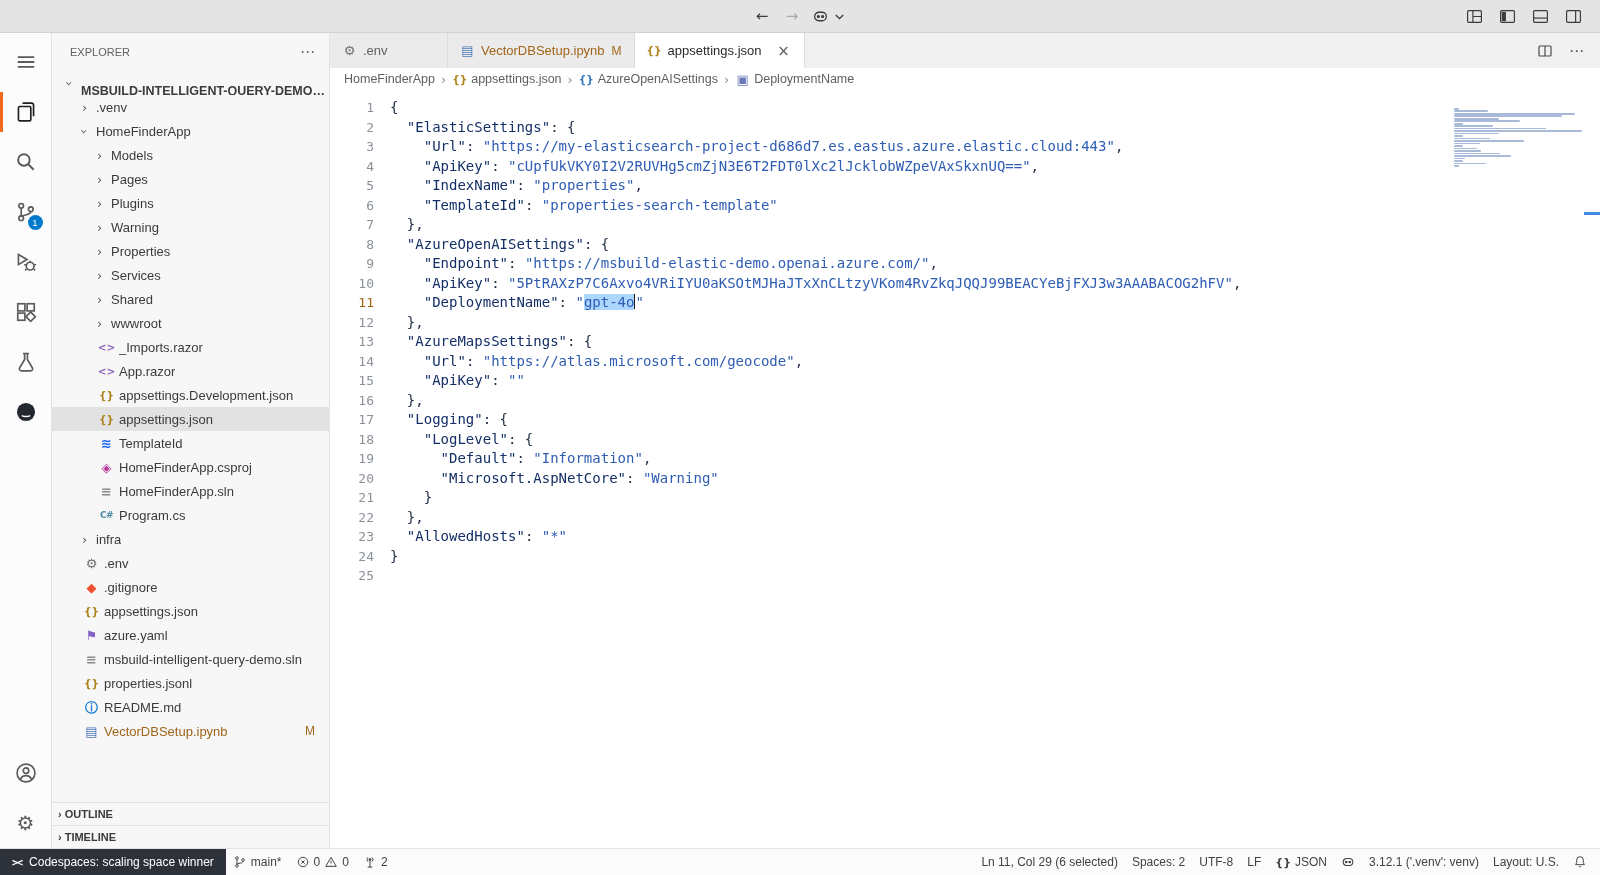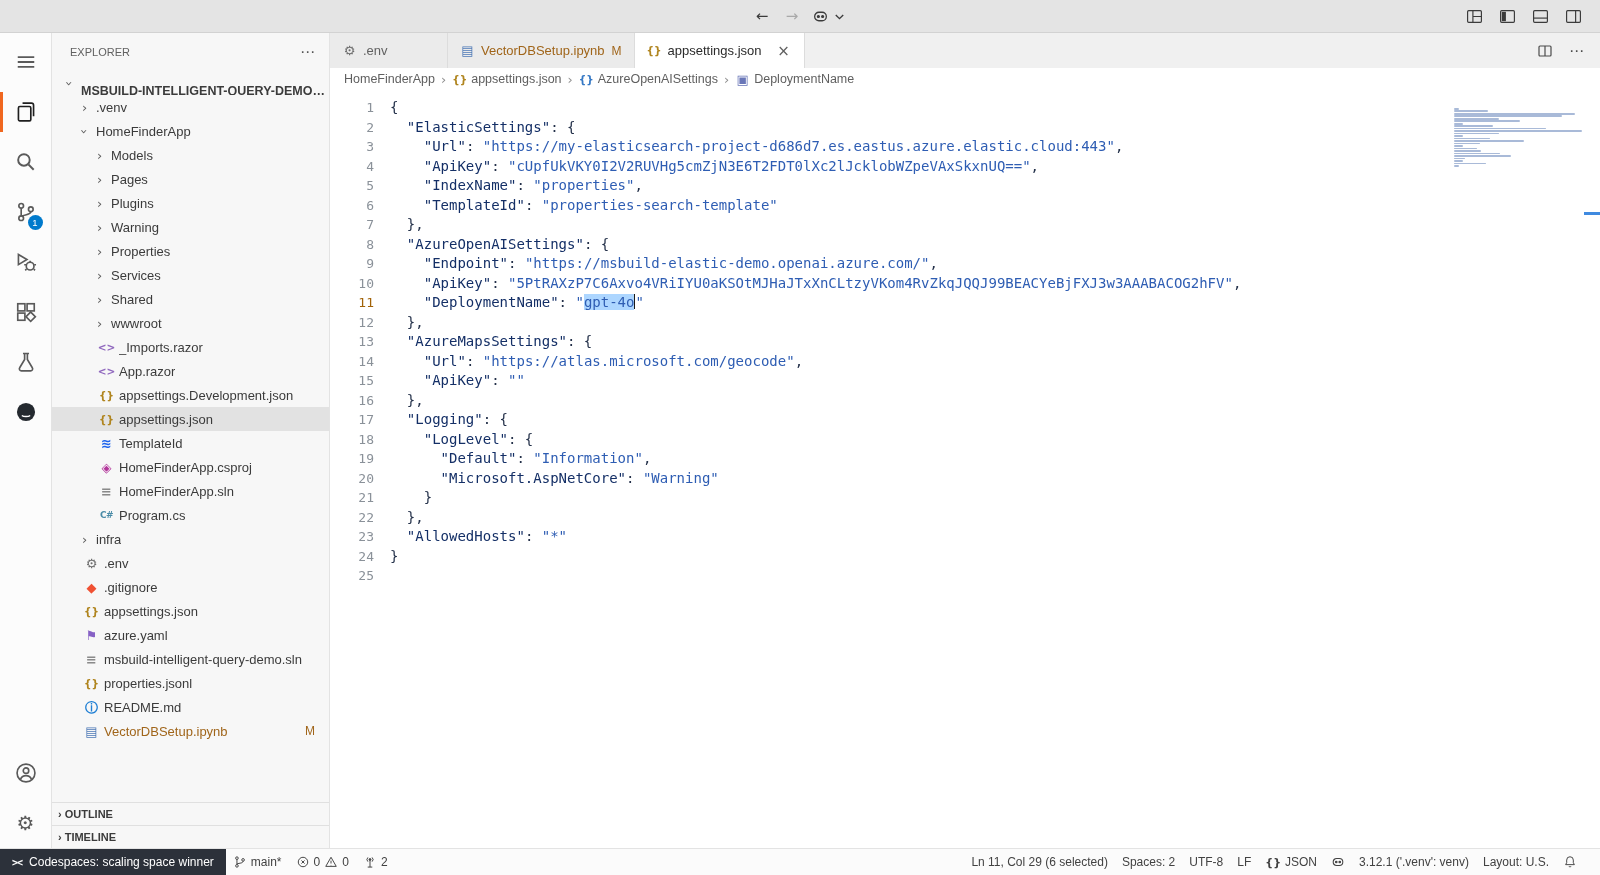--- a/index.html
+++ b/index.html
@@ -82,21 +82,21 @@
   .minimap { position:absolute; top:18px; right:14px; width:132px; }
   .minimap .mm { height:1.6px; margin-bottom:0.9px; background:#a9bad8; border-radius:1px; }
   .overview-marker { position:absolute; right:0; top:122px; width:16px; height:3px; background:#3f8ae0; }
 
   
   .statusbar { height:27px; flex:0 0 27px; background:#fbfbfb; border-top:1px solid #e3e3e3; display:flex; align-items:stretch; font-size:12px; color:#424242; }
   .sb-remote { background:var(--remote-bg,#2c313a); color:#fff; display:flex; align-items:center; gap:7px; padding:0 12px; }
   .remote-glyph { font-weight:700; font-size:10px; letter-spacing:-1px; font-family:"DejaVu Sans Mono",monospace; }
   .sb-item { display:flex; align-items:center; gap:4px; padding:0 7px; }
   .sb-item svg { width:14px; height:14px; display:block; }
-  .sb-right { margin-left:auto; display:flex; align-items:stretch; padding-right:16px; }
+  .sb-right { margin-left:auto; display:flex; align-items:stretch; padding-right:6px; }
   .brace-ic { font-weight:700; font-size:11px; font-family:"DejaVu Sans",sans-serif; }
 </style>
 </head>
 <body>
 
 <div class="app">
 
   <div class="titlebar">
     <div class="tb-center">
       <span class="nav-arrow">←</span>

